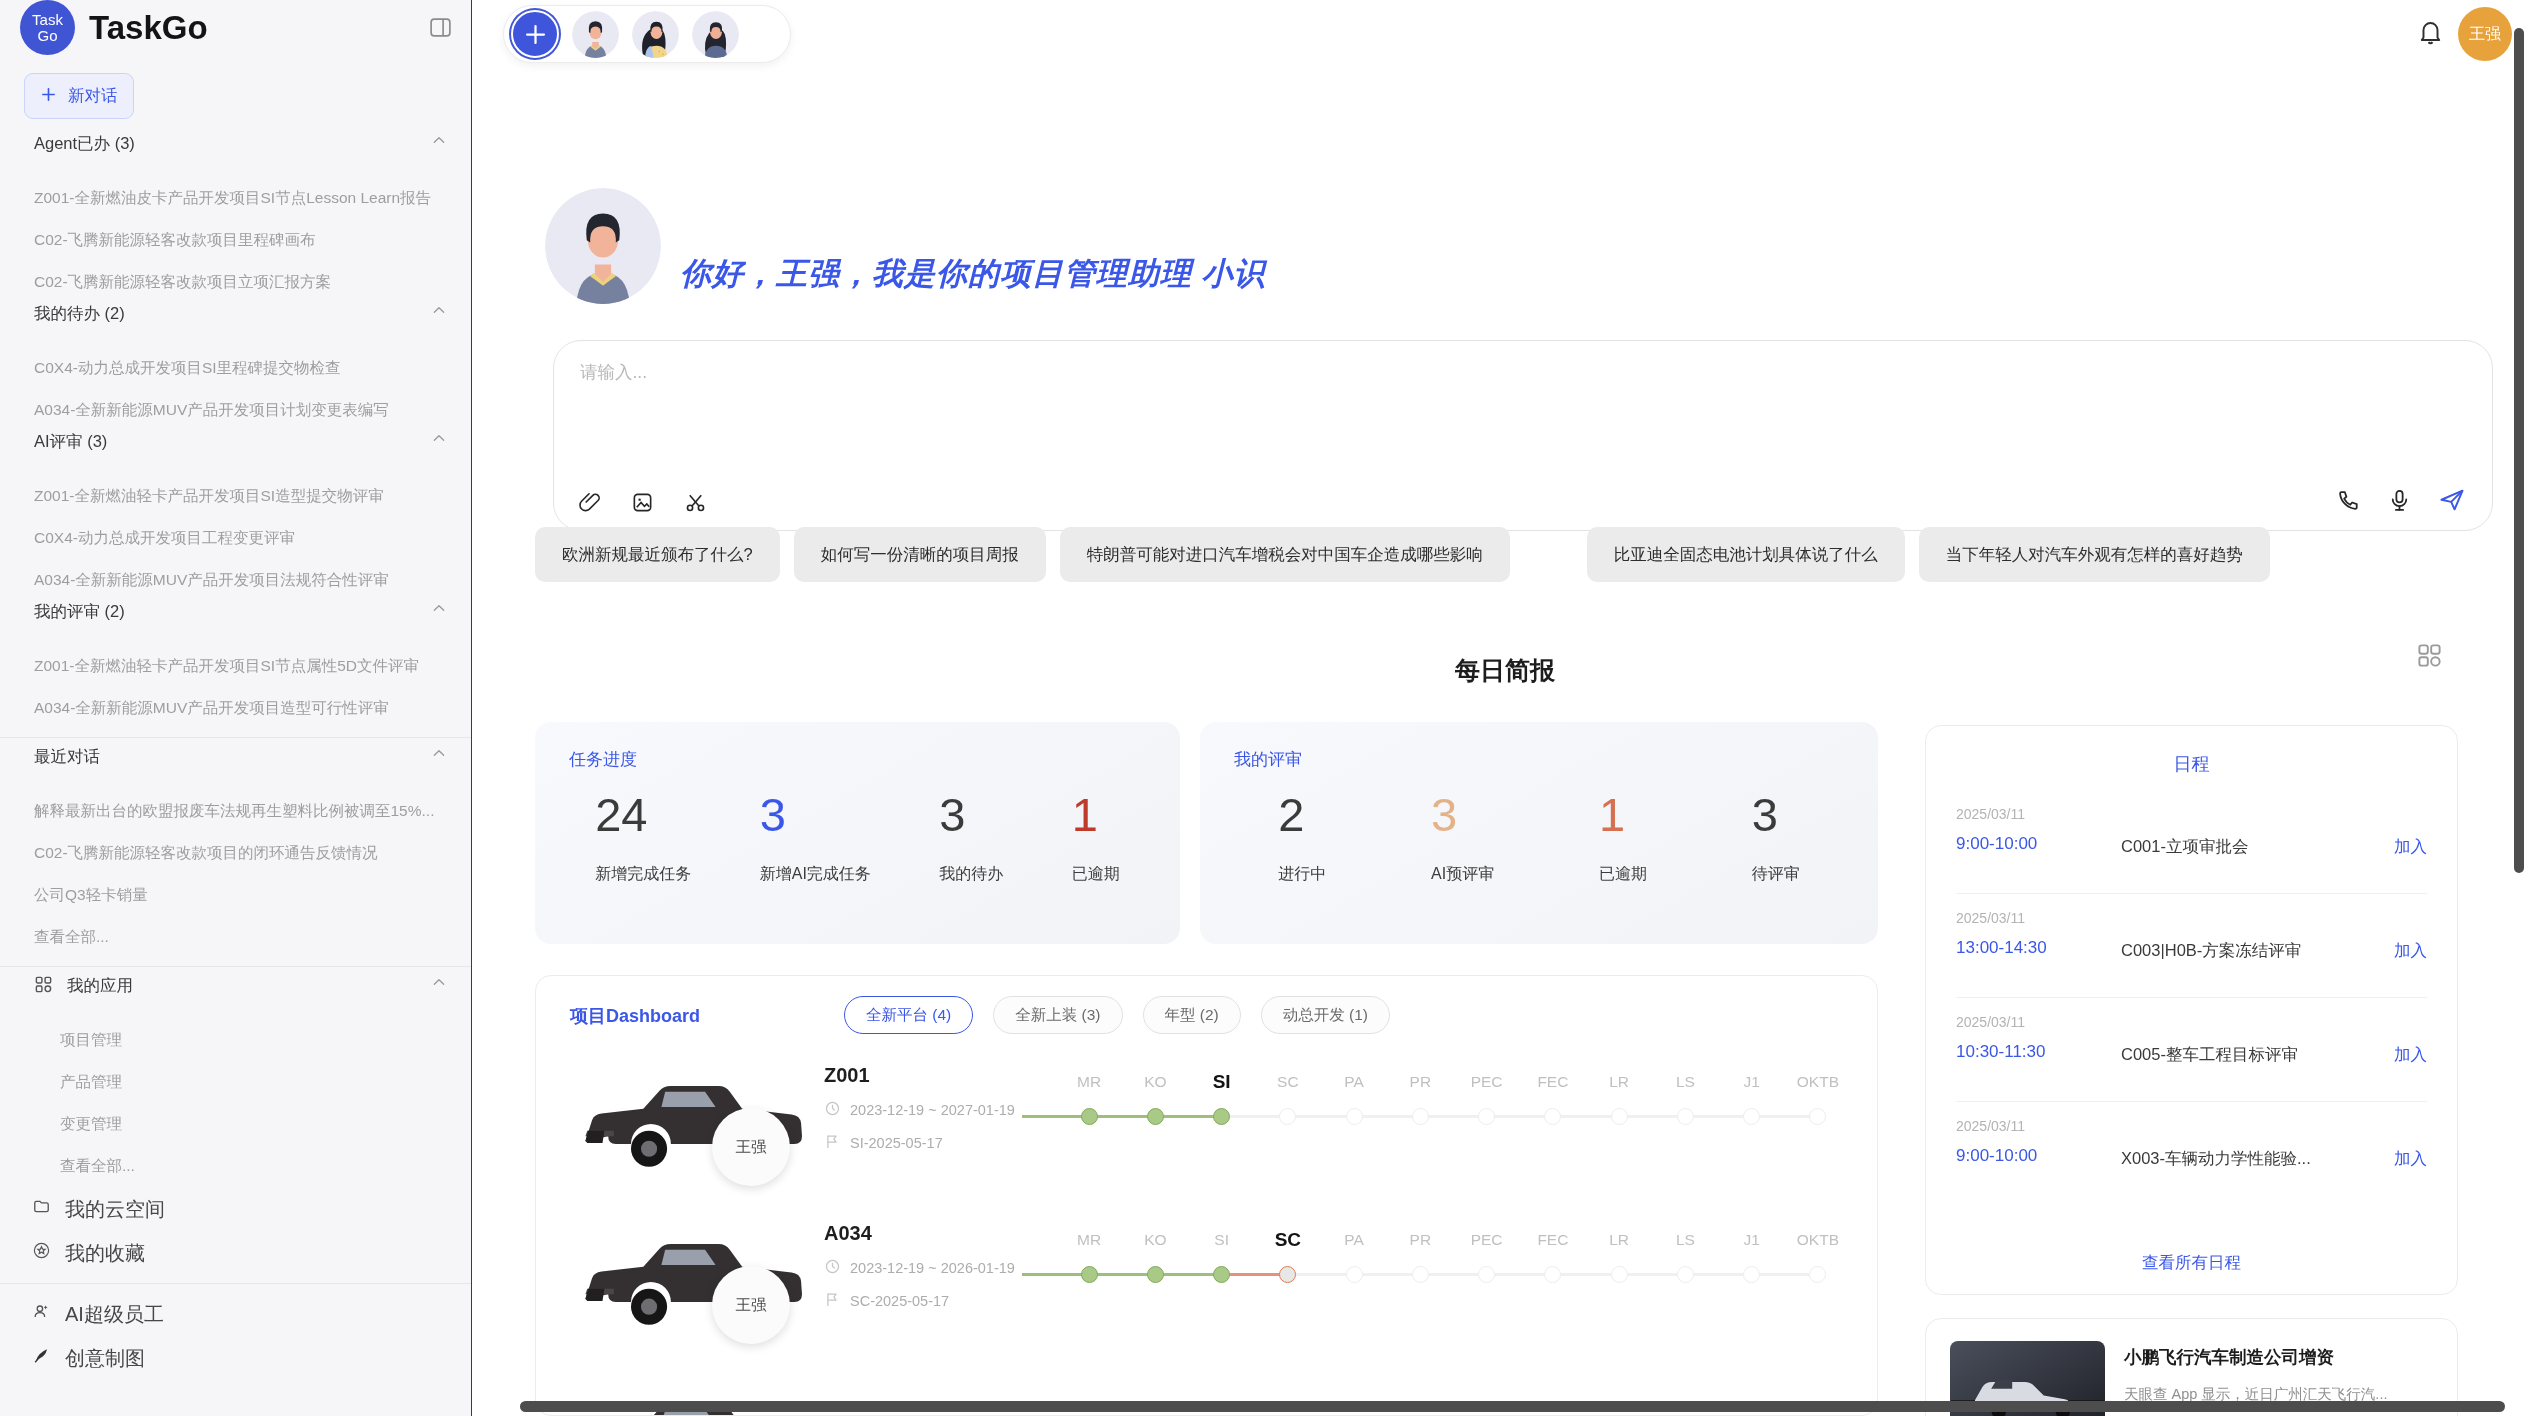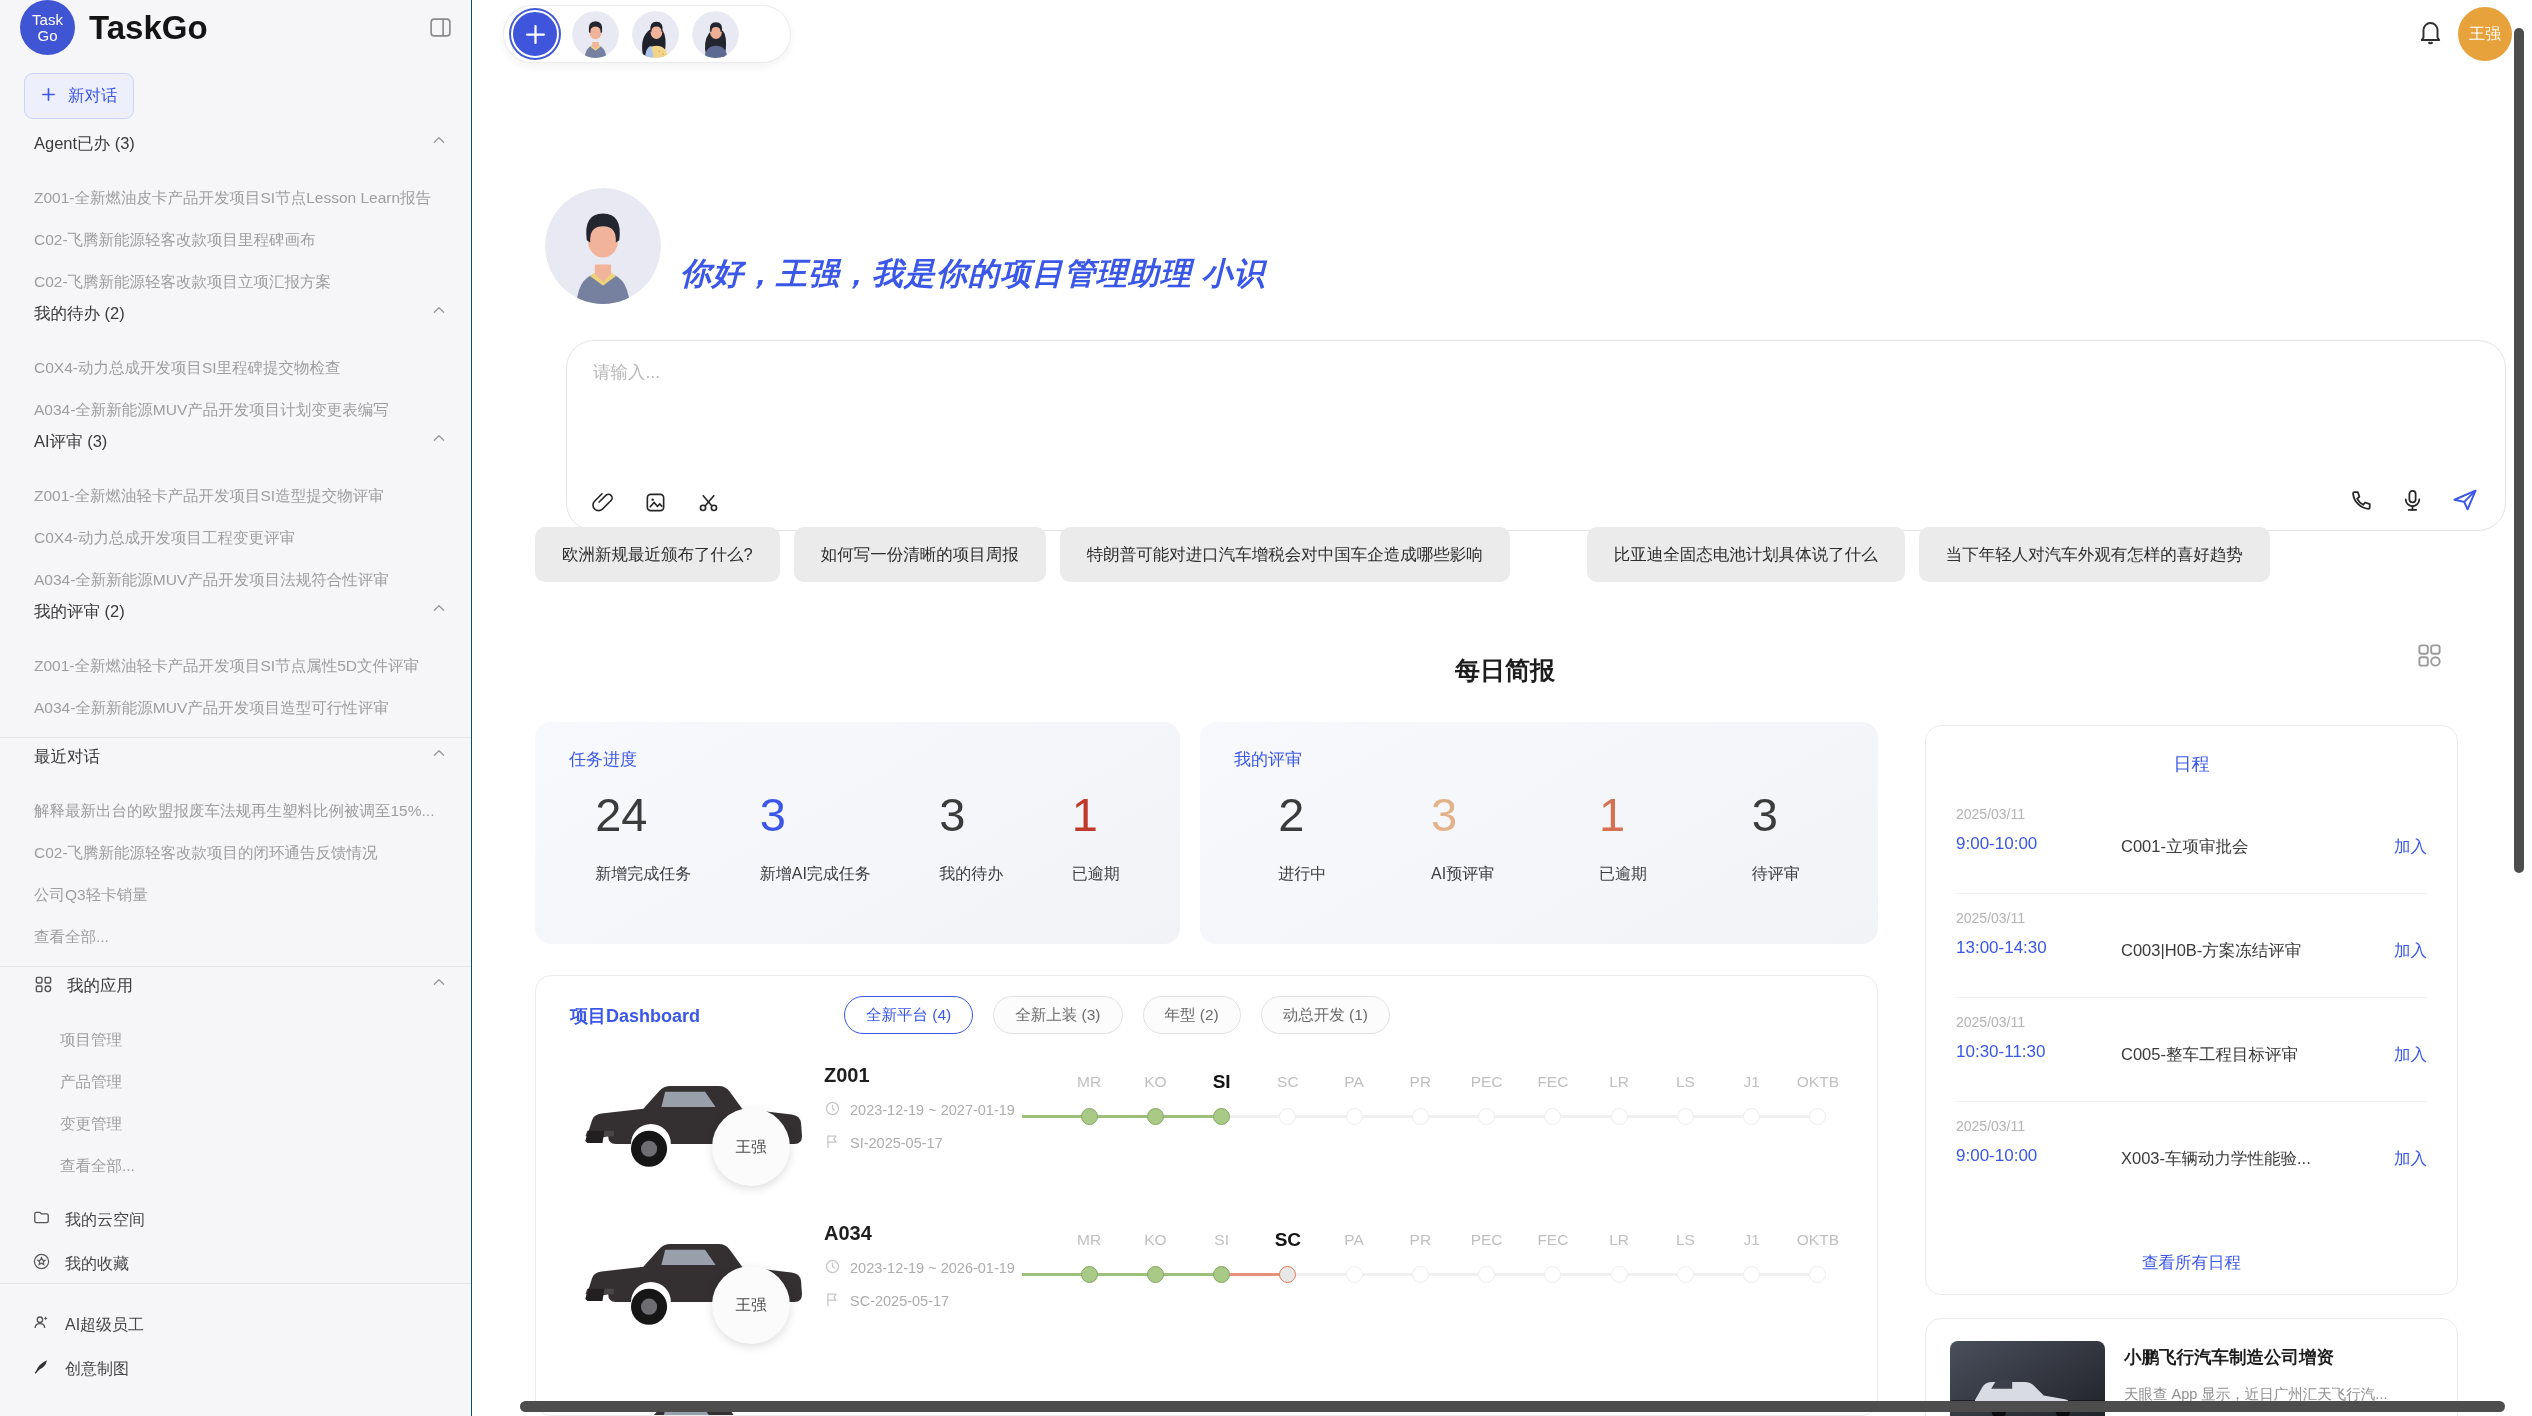--- a/index.html
+++ b/index.html
@@ -15,41 +15,41 @@
   .app-title{font-size:33px;font-weight:700;color:#141414;margin-left:14px;flex:1}
   .panel-btn{cursor:pointer;display:flex}
   .new-chat{display:flex;align-items:center;gap:11px;margin:8px 24px 14px;height:46px;border-radius:9px;
             background:#edeffc;border:1px solid #ccd4f6;color:#3a57e8;font-size:16.5px;padding:0 15px;cursor:pointer}
   .sb-h{display:flex;align-items:flex-start;height:44px;padding:0 24px 0 34px;cursor:pointer}
   .sb-h-t{font-size:16.5px;color:#3a3a3a;flex:1;font-weight:500}
   .sb-ic{margin-right:14px;display:flex}
   .sb-item{height:42px;line-height:42px;padding:0 28px 0 34px;font-size:15.5px;color:#9e9e9e;
            white-space:nowrap;overflow:hidden;text-overflow:ellipsis;cursor:pointer}
   .sb-sub{padding-left:60px}
-  .sb-row{display:flex;align-items:flex-end;gap:14px;height:44px;padding:0 24px 0 32px;font-size:16px;color:#474747;cursor:pointer}
+  .sb-row{display:flex;align-items:center;gap:14px;height:44px;padding:0 24px 0 32px;font-size:20px;color:#474747;cursor:pointer}
   .sb-div{height:1px;background:#e6e6e6;margin:8px 0}
 
   
   .top-pill{position:absolute;left:503px;top:5px;width:288px;height:58px;background:#fff;border:1px solid #ececec;
             border-radius:30px;box-shadow:0 3px 8px rgba(0,0,0,.06);display:flex;align-items:center;
             padding:0 5px;box-sizing:border-box;gap:13px}
   .add-conv{width:48px;height:48px;border-radius:50%;background:#3f56dc;display:flex;align-items:center;
             justify-content:center;border:2px solid #fff;box-shadow:0 0 0 2px #4358d6;cursor:pointer;box-sizing:border-box;flex:none;margin-left:2px}
   .tp-av{width:47px;height:47px;border-radius:50%;overflow:hidden;cursor:pointer;flex:none}
   .bell{position:absolute;left:2416px;top:17px;cursor:pointer}
   .user-badge{position:absolute;left:2458px;top:7px;width:54px;height:54px;border-radius:50%;background:#e8a23b;
               color:#fff;display:flex;align-items:center;justify-content:center;font-size:16px;cursor:pointer}
 
   
   .greet-av{position:absolute;left:545px;top:188px;width:116px;height:116px;border-radius:50%;overflow:hidden}
   .greet-t{position:absolute;left:680px;top:232px;font-size:31px;font-weight:700;font-style:italic;
            color:#3a57e8;letter-spacing:1px}
 
   
-  .input-card{position:absolute;left:566px;top:340px;width:1940px;height:191px;box-sizing:border-box;
+  .input-card{position:absolute;left:553px;top:340px;width:1940px;height:191px;box-sizing:border-box;
               border:1.5px solid #e3e3e3;border-radius:28px;background:#fff}
   .chat-input{position:absolute;left:24px;top:20px;width:1500px;border:none;outline:none;font-size:17.5px;
               color:#333;background:transparent;font-family:inherit}
   .chat-input::placeholder{color:#b9b9b9}
   .ic-left{position:absolute;left:24px;bottom:16px;display:flex;gap:30px}
   .ic-right{position:absolute;right:26px;bottom:16px;display:flex;gap:26px;align-items:center}
   .icon-btn{cursor:pointer;display:flex}
 
   
   .chips{position:absolute;left:535px;top:527px;display:flex;gap:14px}

